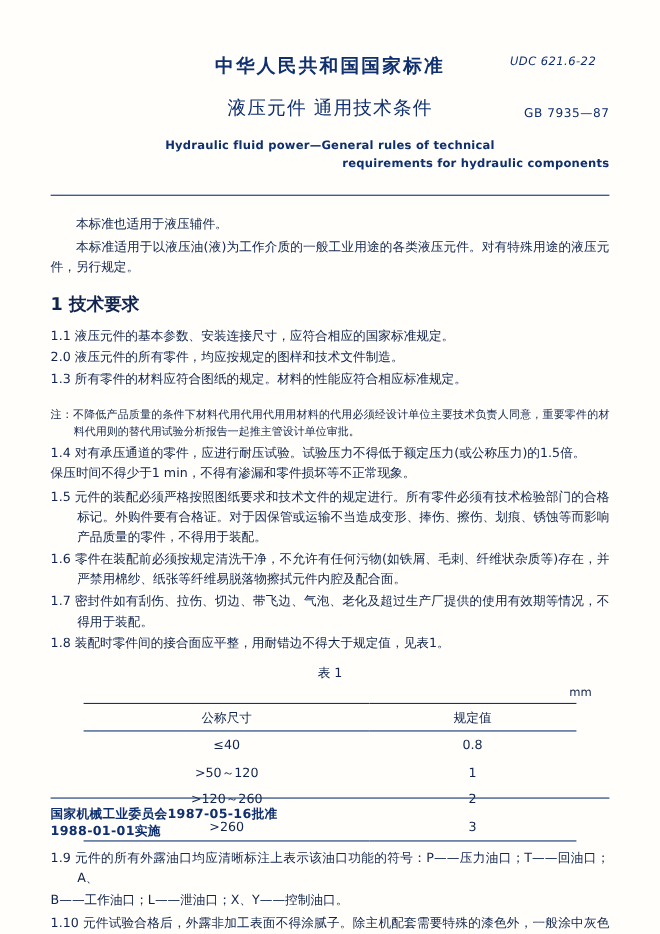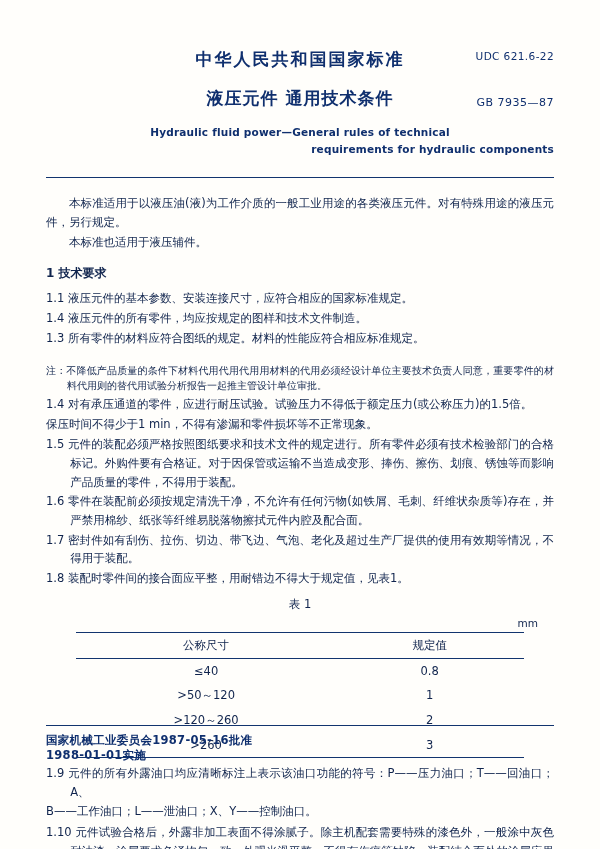--- a/index.html
+++ b/index.html
@@ -30,21 +30,21 @@
   }
   .nat-title {
     font-size: 17px;
     font-weight: bold;
     letter-spacing: 2px;
     color: #0f2f6e;
     font-family: "DejaVu Sans", sans-serif;
   }
   .std-title {
     font-size: 17px;
-    font-weight: bold;
+    font-weight: normal;
     letter-spacing: 1px;
     color: #0f2f6e;
     margin-top: 16px;
   }
   .en-title1 {
     font-size: 10.5px;
     font-weight: bold;
     color: #0f2f6e;
     margin-top: 16px;
     letter-spacing: 0.2px;
@@ -52,25 +52,26 @@
   .en-title2 {
     font-size: 10.5px;
     font-weight: bold;
     color: #0f2f6e;
     margin-top: 5px;
     letter-spacing: 0.2px;
     text-align: right;
   }
   .udc {
     position: absolute;
-    right: 0;
+    right: 12px;
     top: 2px;
     font-size: 10.5px;
     color: #0f2f6e;
     letter-spacing: 0.4px;
+    font-style: italic;
   }
   .stdnum {
     position: absolute;
     right: 0;
     top: 48px;
     font-size: 11px;
     color: #0f2f6e;
     letter-spacing: 0.5px;
     margin-left: 34px;
   }
@@ -91,21 +92,21 @@
   }
   .p {
     margin: 0 0 2px 0;
   }
   .indent2 {
     text-indent: 2em;
   }
   .sec-head {
     font-weight: bold;
     margin: 12px 0 6px 0;
-    font-size: 12px;
+    font-size: 16px;
   }
   .clause {
     margin: 0 0 1px 0;
     padding-left: 2.1em;
     text-indent: -2.1em;
   }
   .note {
     font-size: 10px;
     line-height: 1.5;
     padding-left: 2.1em;
@@ -188,27 +189,27 @@
     <div class="stdnum">GB 7935—87</div>
     <div class="std-title">液压元件  通用技术条件</div>
     <div class="en-title1">Hydraulic fluid power—General rules of technical</div>
     <div class="en-title2">requirements for hydraulic components</div>
   </div>
 
   <hr class="rule">
 
   <div class="body">
 
+    <p class="p indent2">本标准也适用于液压辅件。</p>
     <p class="p indent2">本标准适用于以液压油(液)为工作介质的一般工业用途的各类液压元件。对有特殊用途的液压元件，另行规定。</p>
-    <p class="p indent2">本标准也适用于液压辅件。</p>
 
     <p class="sec-head">1  技术要求</p>
 
     <p class="clause">1.1  液压元件的基本参数、安装连接尺寸，应符合相应的国家标准规定。</p>
-    <p class="clause">1.4  液压元件的所有零件，均应按规定的图样和技术文件制造。</p>
+    <p class="clause">2.0  液压元件的所有零件，均应按规定的图样和技术文件制造。</p>
     <p class="clause">1.3  所有零件的材料应符合图纸的规定。材料的性能应符合相应标准规定。</p>
     <p class="note">注：不降低产品质量的条件下材料代用代用代用用材料的代用必须经设计单位主要技术负责人同意，重要零件的材料代用则的替代用试验分析报告一起推主管设计单位审批。</p>
     <p class="clause">1.4  对有承压通道的零件，应进行耐压试验。试验压力不得低于额定压力(或公称压力)的1.5倍。</p>
     <p class="p">保压时间不得少于1 min，不得有渗漏和零件损坏等不正常现象。</p>
     <p class="clause">1.5  元件的装配必须严格按照图纸要求和技术文件的规定进行。所有零件必须有技术检验部门的合格标记。外购件要有合格证。对于因保管或运输不当造成变形、捧伤、擦伤、划痕、锈蚀等而影响产品质量的零件，不得用于装配。</p>
     <p class="clause">1.6  零件在装配前必须按规定清洗干净，不允许有任何污物(如铁屑、毛刺、纤维状杂质等)存在，并严禁用棉纱、纸张等纤维易脱落物擦拭元件内腔及配合面。</p>
     <p class="clause">1.7  密封件如有刮伤、拉伤、切边、带飞边、气泡、老化及超过生产厂提供的使用有效期等情况，不得用于装配。</p>
     <p class="clause">1.8  装配时零件间的接合面应平整，用耐错边不得大于规定值，见表1。</p>
 
     <div class="tbl-wrap">

